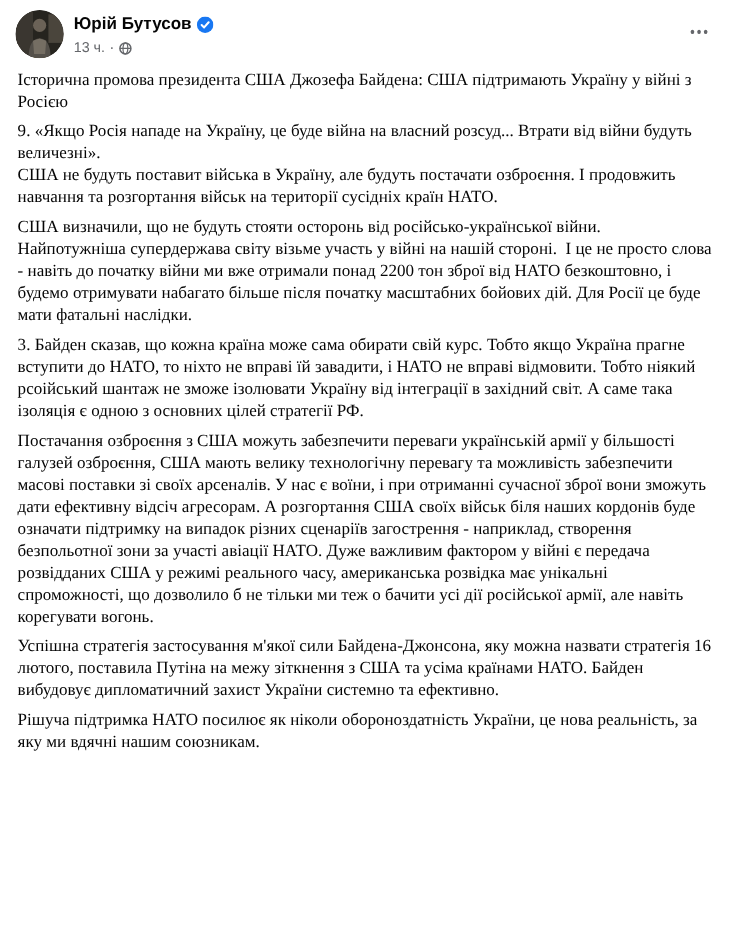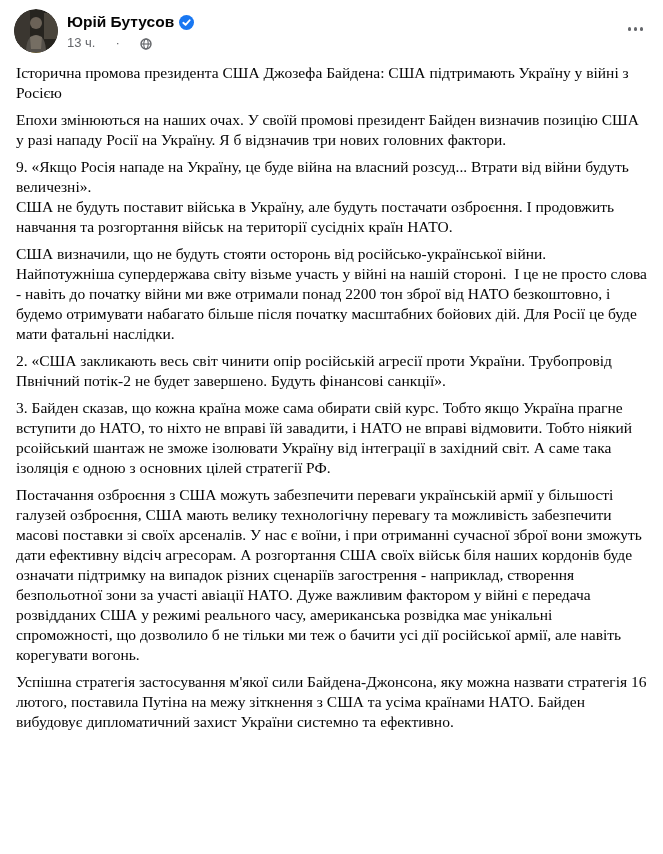--- a/index.html
+++ b/index.html
@@ -47,21 +47,21 @@
     font-size: 15.5px;
     font-weight: bold;
     color: var(--text-primary);
     line-height: 20px;
     cursor: pointer;
   }
   .verified-badge { width: 15px; height: 15px; display: inline-flex; }
   .meta-row {
     display: flex;
     align-items: center;
-    gap: 20px;
+    gap: 4px;
     margin-top: 3px;
     font-size: 13px;
     color: var(--text-secondary);
     line-height: 16px;
   }
   .timestamp { cursor: pointer; }
   .meta-sep { color: var(--text-secondary); }
   .globe-icon { display: inline-flex; margin-top: 1px; }
   .more-button {
     margin-left: auto;
@@ -146,23 +146,22 @@
     <div class="more-button" title="">
       <span class="dot"></span>
       <span class="dot"></span>
       <span class="dot"></span>
     </div>
 
   </div>
 
   <div class="post-body">
       <p class="post-paragraph">Історична промова президента США Джозефа Байдена: США підтримають Україну у війні з Росією</p>
-      <p class="post-paragraph">Епохи змінюються на наших очах. У своїй промові президент Байден визначив позицію США у разі нападу Росії на Україну. Я б відзначив три нових головних фактори.</p>
       <p class="post-paragraph">9. «Якщо Росія нападе на Україну, це буде війна на власний розсуд... Втрати від війни будуть величезні».
 США не будуть поставит війська в Україну, але будуть постачати озброєння. І продовжить навчання та розгортання військ на території сусідніх країн НАТО.</p>
       <p class="post-paragraph">США визначили, що не будуть стояти осторонь від російсько-української війни. Найпотужніша супердержава світу візьме участь у війні на нашій стороні.  І це не просто слова - навіть до початку війни ми вже отримали понад 2200 тон зброї від НАТО безкоштовно, і будемо отримувати набагато більше після початку масштабних бойових дій. Для Росії це буде мати фатальні наслідки.</p>
-      <p class="post-paragraph">2. «США закликають весь світ чинити опір російській агресії проти України. Трубопровід Пвнічний потік-2 не будет завершено. Будуть фінансові санкції».</p>
       <p class="post-paragraph">3. Байден сказав, що кожна країна може сама обирати свій курс. Тобто якщо Україна прагне вступити до НАТО, то ніхто не вправі їй завадити, і НАТО не вправі відмовити. Тобто ніякий рсоійський шантаж не зможе ізолювати Україну від інтеграції в західний світ. А саме така ізоляція є одною з основних цілей стратегії РФ.</p>
       <p class="post-paragraph">Постачання озброєння з США можуть забезпечити переваги українській армії у більшості галузей озброєння, США мають велику технологічну перевагу та можливість забезпечити масові поставки зі своїх арсеналів. У нас є воїни, і при отриманні сучасної зброї вони зможуть дати ефективну відсіч агресорам. А розгортання США своїх військ біля наших кордонів буде означати підтримку на випадок різних сценаріїв загострення - наприклад, створення безпольотної зони за участі авіації НАТО. Дуже важливим фактором у війні є передача розвідданих США у режимі реального часу, американська розвідка має унікальні спроможності, що дозволило б не тільки ми теж о бачити усі дії російської армії, але навіть корегувати вогонь.</p>
       <p class="post-paragraph">Успішна стратегія застосування м'якої сили Байдена-Джонсона, яку можна назвати стратегія 16 лютого, поставила Путіна на межу зіткнення з США та усіма країнами НАТО. Байден вибудовує дипломатичний захист України системно та ефективно.</p>
+      <p class="post-paragraph">Рішуча підтримка НАТО посилює як ніколи обороноздатність України, це нова реальність, за яку ми вдячні нашим союзникам.</p>
     </div>
 
 </div>
 
 </body></html>

